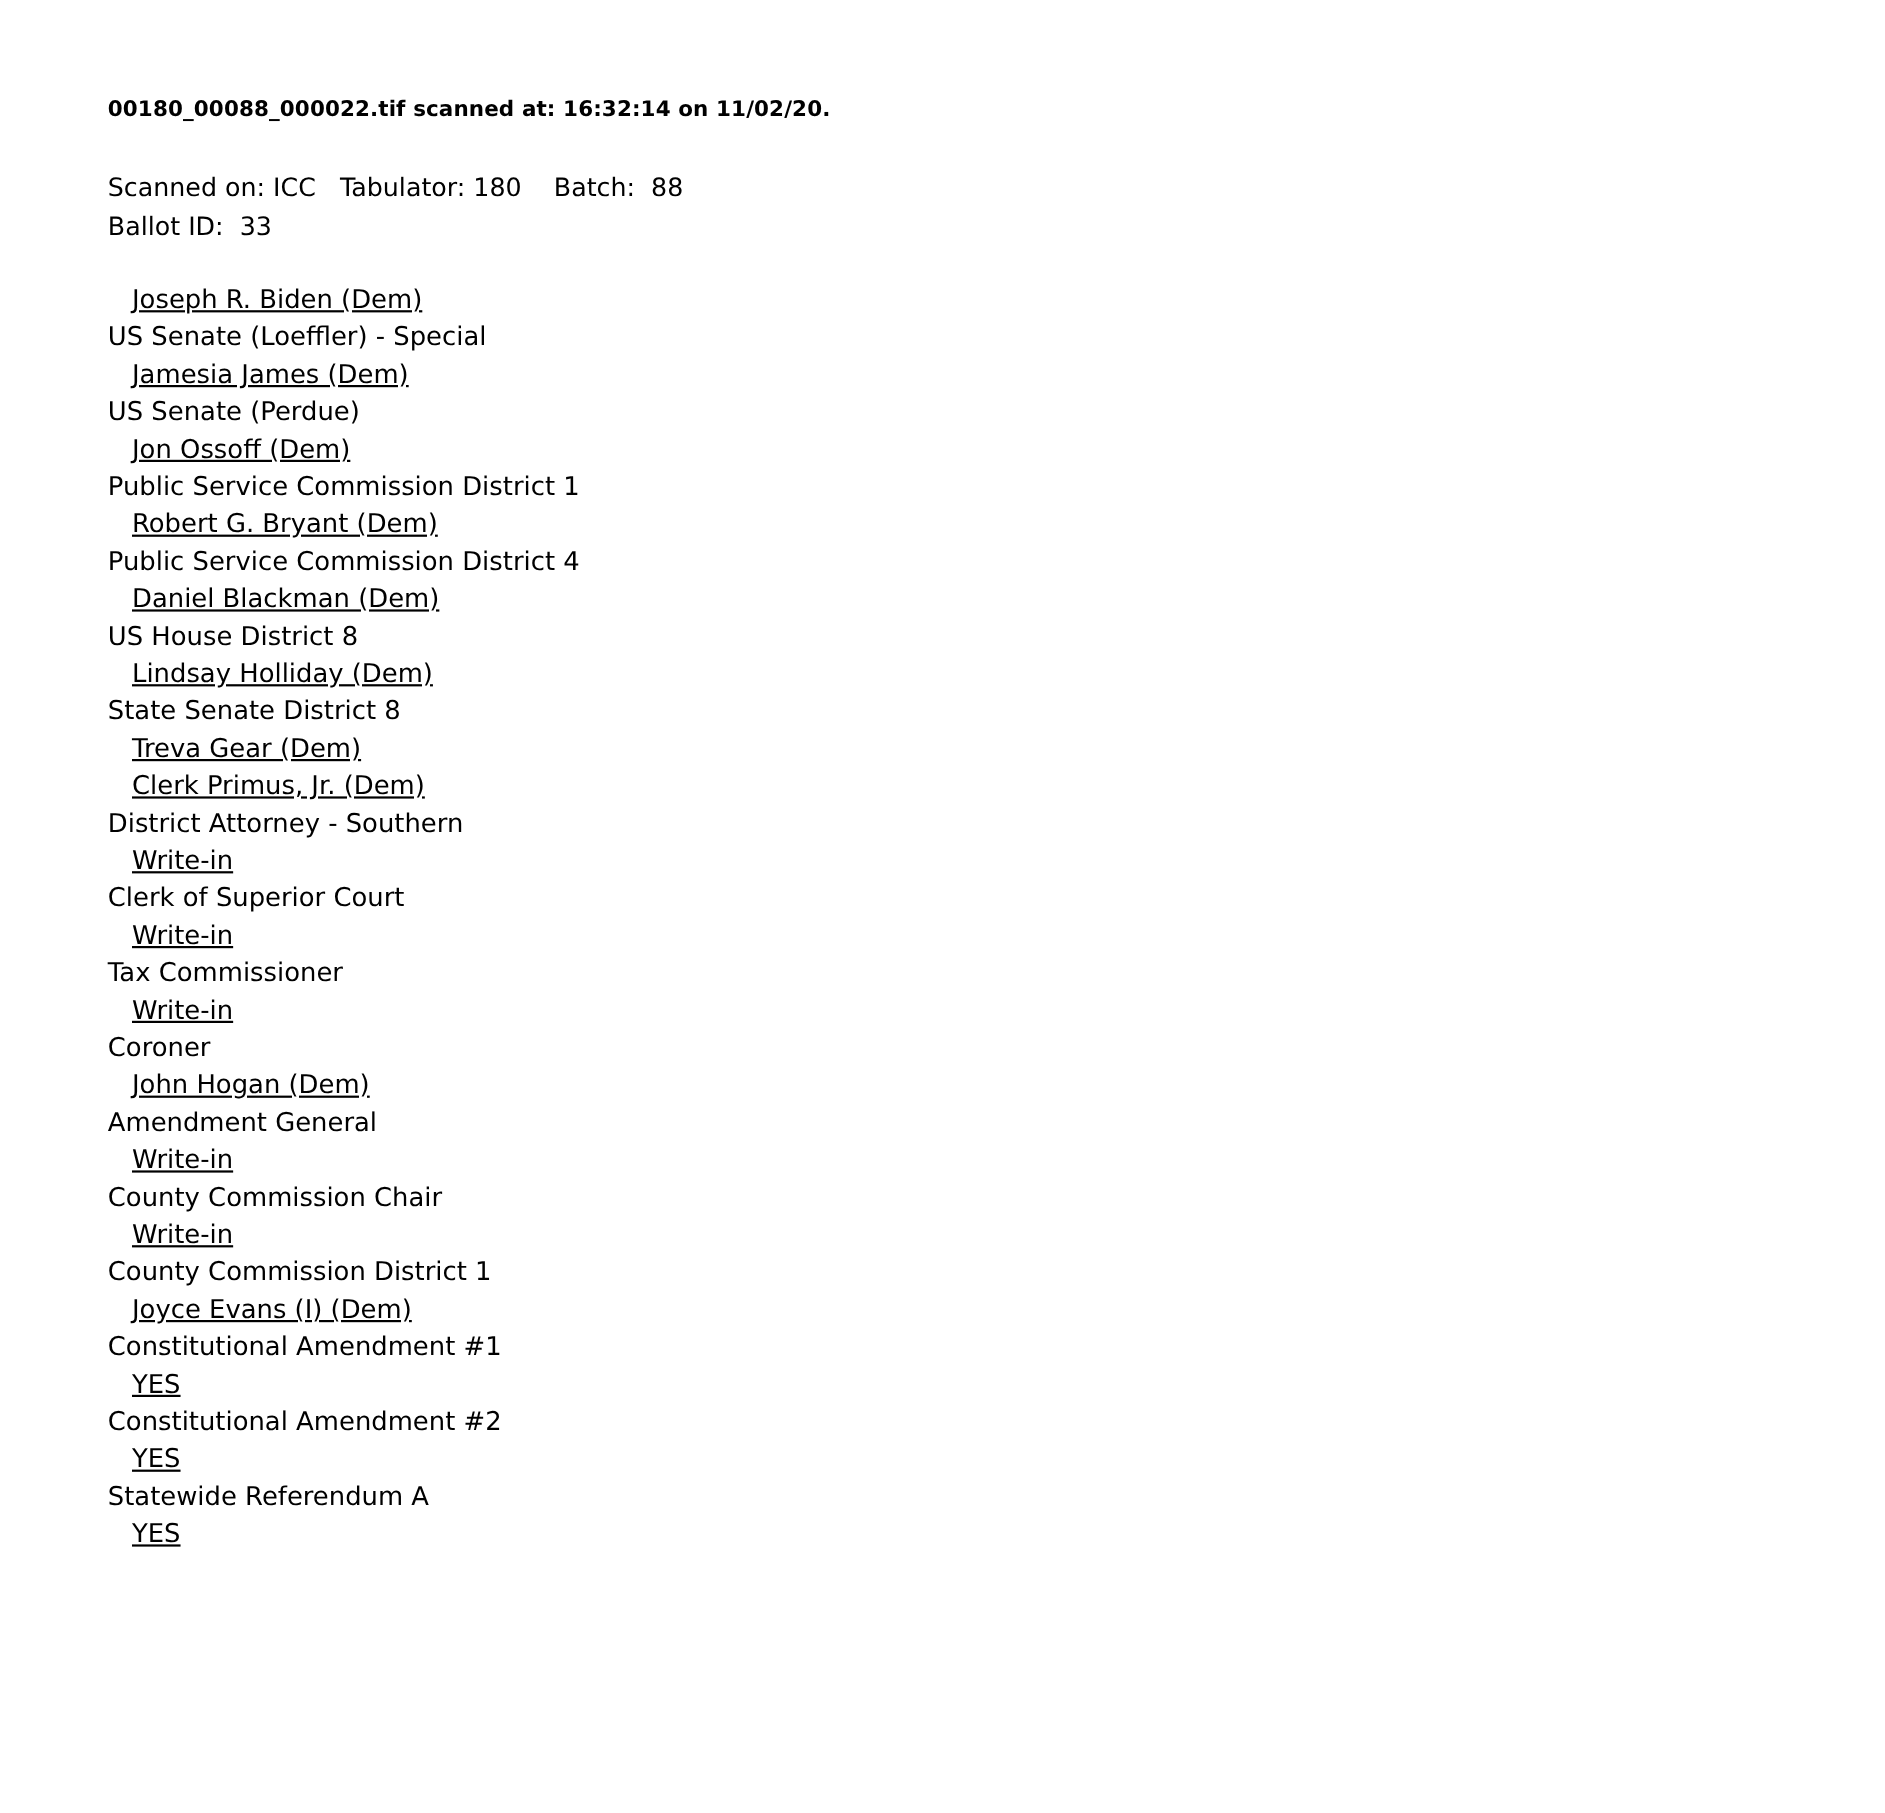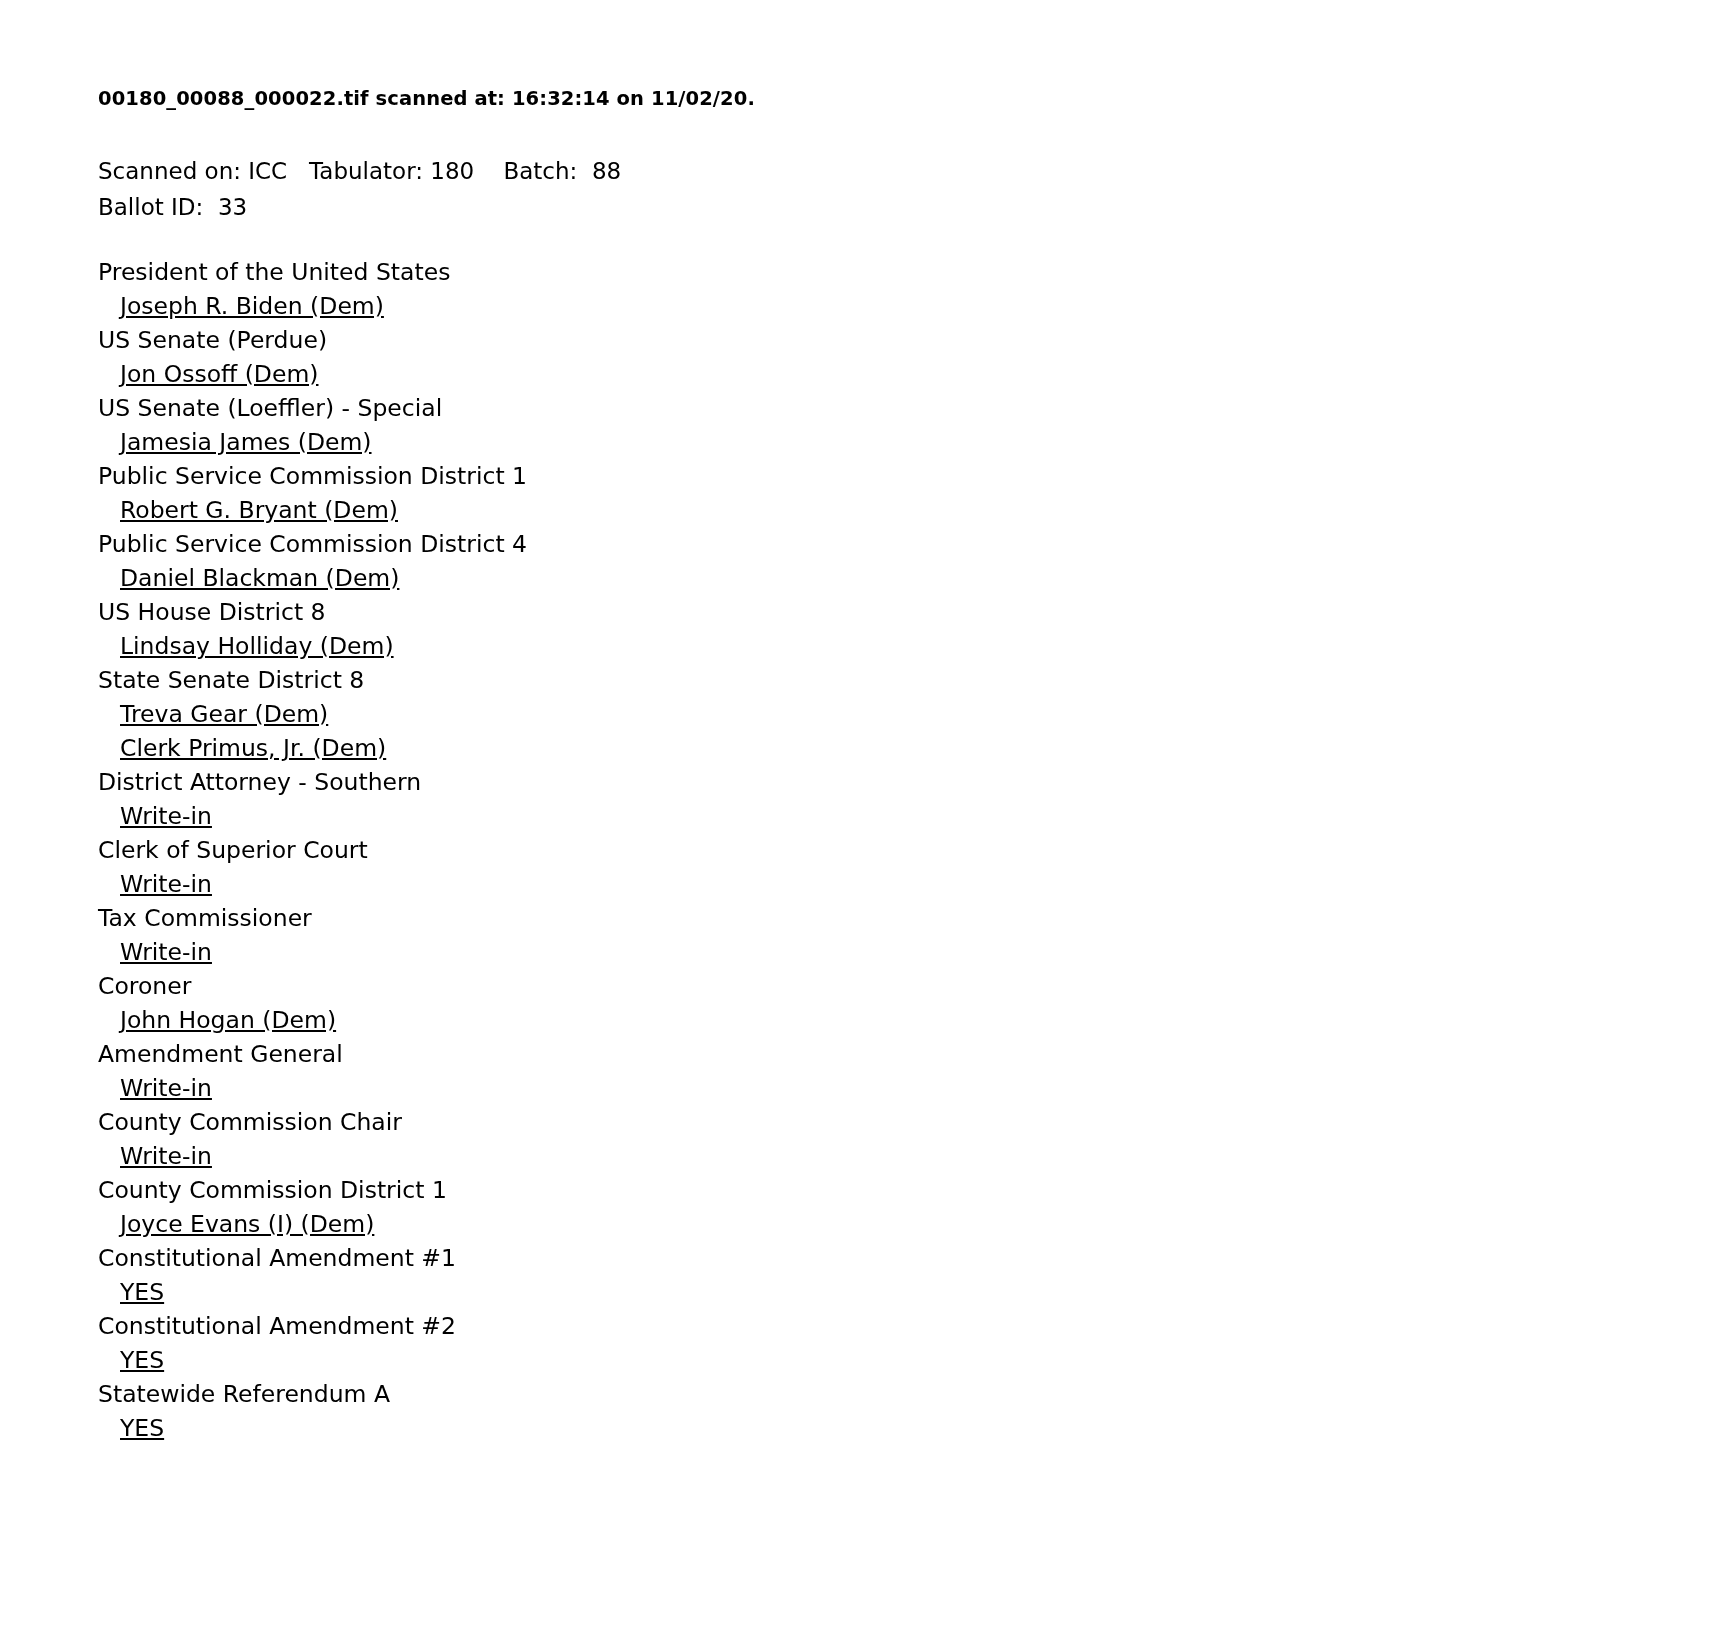--- a/index.html
+++ b/index.html
@@ -66,30 +66,29 @@
 
   <div class="scan-header">00180_00088_000022.tif scanned at: 16:32:14 on 11/02/20.</div>
 
   <div class="meta-block">
     <div class="meta-line">Scanned on: ICC   Tabulator: 180    Batch:  88</div>
     <div class="meta-line">Ballot ID:  33</div>
   </div>
 
   <div class="contest-list" id="contest-list">
       <div class="contest">
-        <div class="contest-title">President of the United States</div>
         <div class="contest-choice">Joseph R. Biden (Dem)</div>
+      </div>
+      <div class="contest">
+        <div class="contest-title">US Senate (Loeffler) - Special</div>
+        <div class="contest-choice">Jamesia James (Dem)</div>
       </div>
       <div class="contest">
         <div class="contest-title">US Senate (Perdue)</div>
         <div class="contest-choice">Jon Ossoff (Dem)</div>
-      </div>
-      <div class="contest">
-        <div class="contest-title">US Senate (Loeffler) - Special</div>
-        <div class="contest-choice">Jamesia James (Dem)</div>
       </div>
       <div class="contest">
         <div class="contest-title">Public Service Commission District 1</div>
         <div class="contest-choice">Robert G. Bryant (Dem)</div>
       </div>
       <div class="contest">
         <div class="contest-title">Public Service Commission District 4</div>
         <div class="contest-choice">Daniel Blackman (Dem)</div>
       </div>
       <div class="contest">

